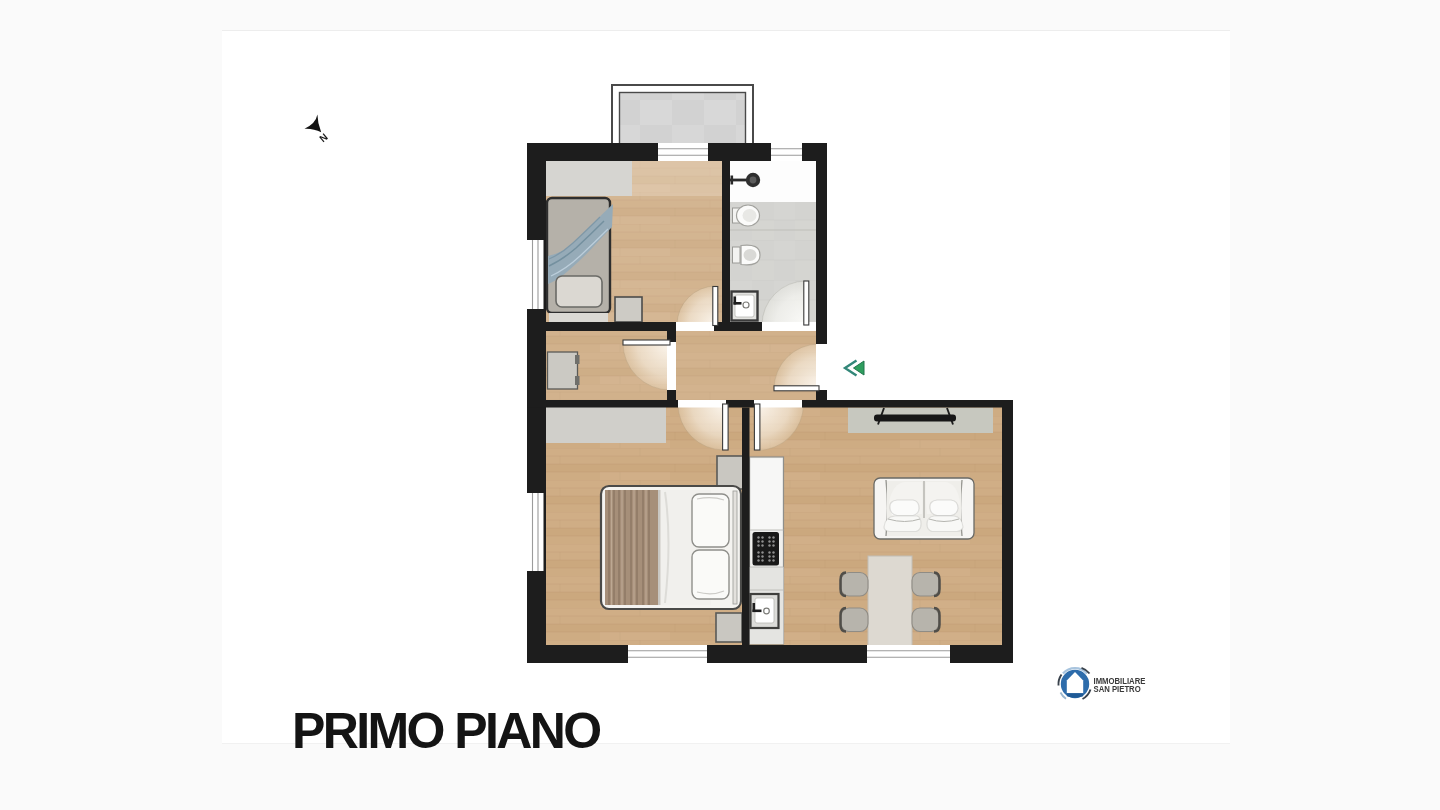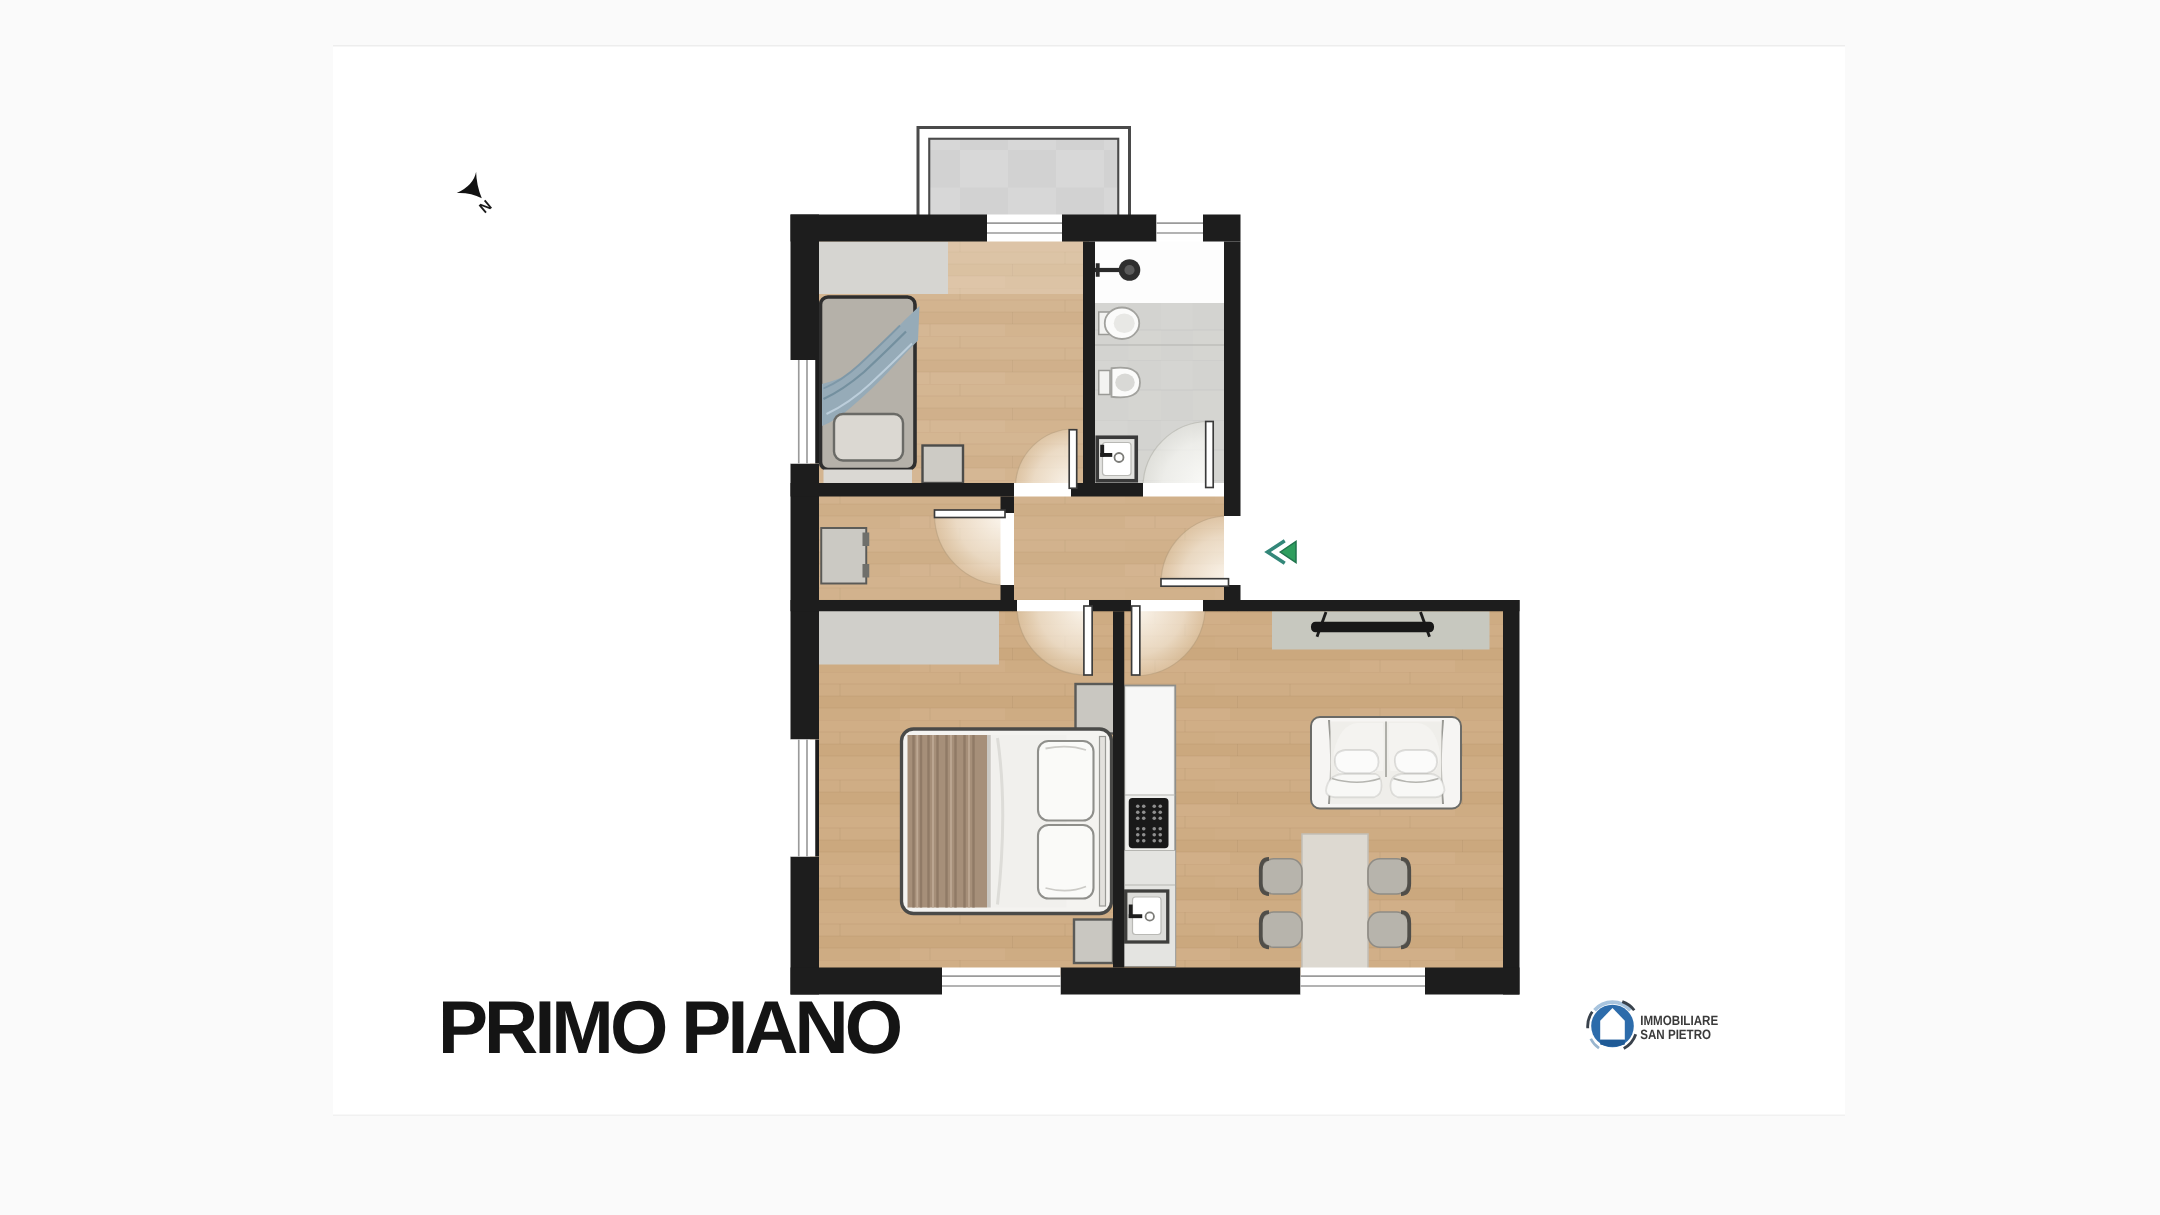--- a/index.html
+++ b/index.html
@@ -1,18 +1,18 @@
 <!DOCTYPE html>
 <html><head>
 <meta charset="utf-8">
 <style>
   html,body{margin:0;padding:0;}
   body{width:1440px;height:810px;background:#fafafa;font-family:"Liberation Sans",sans-serif;position:relative;overflow:hidden;}
   .sheet{position:absolute;left:222px;top:30px;width:1008px;height:712px;background:#ffffff;border-top:1px solid #ededed;border-bottom:1px solid #f1f1f1;}
-  .title{position:absolute;left:292px;top:656px;font-size:50px;font-weight:bold;color:#141414;letter-spacing:-2.6px;text-align:center;}
+  .title{position:absolute;left:292px;top:702px;font-size:50px;font-weight:bold;color:#141414;letter-spacing:-2.6px;text-align:center;}
   svg{position:absolute;left:0;top:0;}
 </style>
 </head>
 <body>
 
 <div class="sheet"></div>
 <svg width="1440" height="810" viewBox="0 0 1440 810">
 <defs>
   <pattern id="wood" width="150" height="32" patternUnits="userSpaceOnUse">
     <rect width="150" height="32" fill="#ceac83"></rect>

